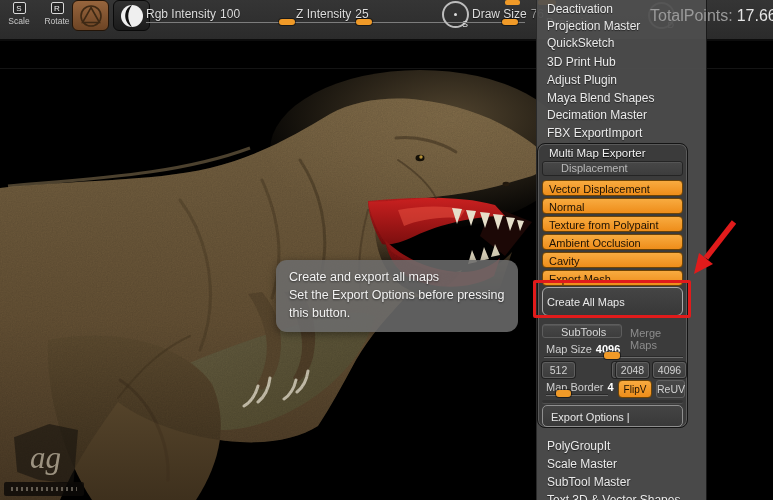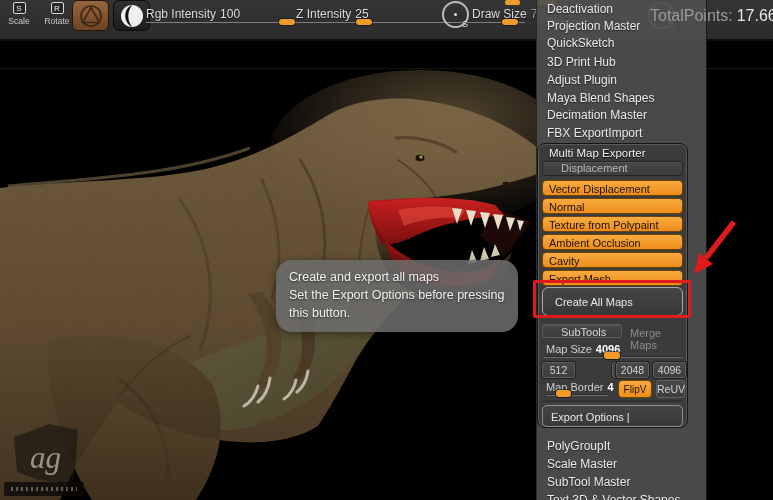--- a/index.html
+++ b/index.html
@@ -33,21 +33,21 @@
   .totalpoints{position:absolute;left:650px;top:7px;z-index:12;font-size:16px;white-space:nowrap;}
   .totalpoints .tp-l{color:#9a9a9a;}
   .totalpoints .tp-v{color:#e6e6e6;margin-left:4px;}
 
   
   .canvasline{position:absolute;left:0;top:68px;width:773px;height:1px;background:rgba(255,255,255,.08);z-index:1;}
   .viewport{position:absolute;left:0;top:40px;width:773px;height:460px;z-index:2;}
 
   
   .tooltip{position:absolute;left:276px;top:260px;max-width:242px;z-index:6;
-           background:rgba(108,108,108,.87);border-radius:16px;padding:8px 13px 10px 13px;
+           background:rgba(108,108,108,.87);border-radius:11px;padding:8px 13px 10px 13px;
            color:#f2f2f2;font-size:12.5px;line-height:1.45;text-shadow:0 1px 2px rgba(0,0,0,.55);
            box-shadow:0 2px 8px rgba(0,0,0,.4);}
 
   
   .wm{position:absolute;left:4px;top:424px;width:82px;height:74px;z-index:4;}
   .wm-shield{position:absolute;left:10px;top:0;width:64px;height:60px;background:rgba(22,19,13,.6);
              clip-path:polygon(0% 22%,55% 0%,100% 10%,93% 100%,38% 93%,5% 80%);}
   .wm-ag{position:absolute;left:26px;top:16px;font-family:"Liberation Serif",serif;font-style:italic;
          font-size:31px;color:rgba(185,175,155,.8);}
   .wm-banner{position:absolute;left:0;top:58px;width:80px;height:14px;background:rgba(12,10,7,.82);border-radius:2px;}
@@ -65,21 +65,21 @@
        border:1px solid #141414;border-radius:8px;box-shadow:inset 0 0 0 1px rgba(255,255,255,.16);}
   .mme-title{position:absolute;left:11px;top:3px;font-size:11.5px;color:#f2f2f2;text-shadow:0 1px 1px #000;}
   .gbtn{position:absolute;left:4px;width:141px;background:linear-gradient(#474747,#3d3d3d);
         border:1px solid #242424;border-radius:3px;color:#b8b8b8;font-size:11px;padding-left:18px;
         box-shadow:inset 0 1px 0 rgba(255,255,255,.08);}
   .obtn{position:absolute;left:4px;width:141px;height:16px;line-height:16px;
         background:linear-gradient(#f8ab40,#ee8d1a);border:1px solid #6e4406;border-radius:4px;
         color:#1d1204;font-size:11px;padding-left:6px;white-space:nowrap;overflow:hidden;}
   .createbtn{position:absolute;left:4px;top:143px;width:141px;height:29px;line-height:29px;
         background:linear-gradient(#454545,#383838);border:1px solid #a9a9a9;border-radius:6px;
-        color:#e9e9e9;font-size:11px;padding-left:12px;}
+        color:#e9e9e9;font-size:11px;padding-left:4px;}
   .subtools{top:180px;height:14px;line-height:15px;width:80px;color:#d8d8d8;border-color:#5d5d5d;}
   .mergemaps{position:absolute;left:92px;top:183px;font-size:11px;color:#8d8d8d;}
   .prow-label{position:absolute;font-size:11px;color:#cfcfcf;white-space:nowrap;}
   .prow-label b{color:#fff;font-weight:bold;margin-left:4px;}
   .mtrack{position:absolute;height:2px;background:#2a2a2a;border-bottom:1px solid #6b6b6b;}
   .mhandle{position:absolute;width:16px;height:7px;background:#f09a28;border-radius:3px;
            box-shadow:0 0 0 1px rgba(0,0,0,.5);}
   .pbtn{position:absolute;top:218px;width:33px;height:16px;line-height:14px;text-align:center;
         background:linear-gradient(#484848,#3d3d3d);border:1px solid #5f5f5f;border-radius:3px;
         color:#d2d2d2;font-size:10.5px;box-shadow:0 0 0 1px #222;}

